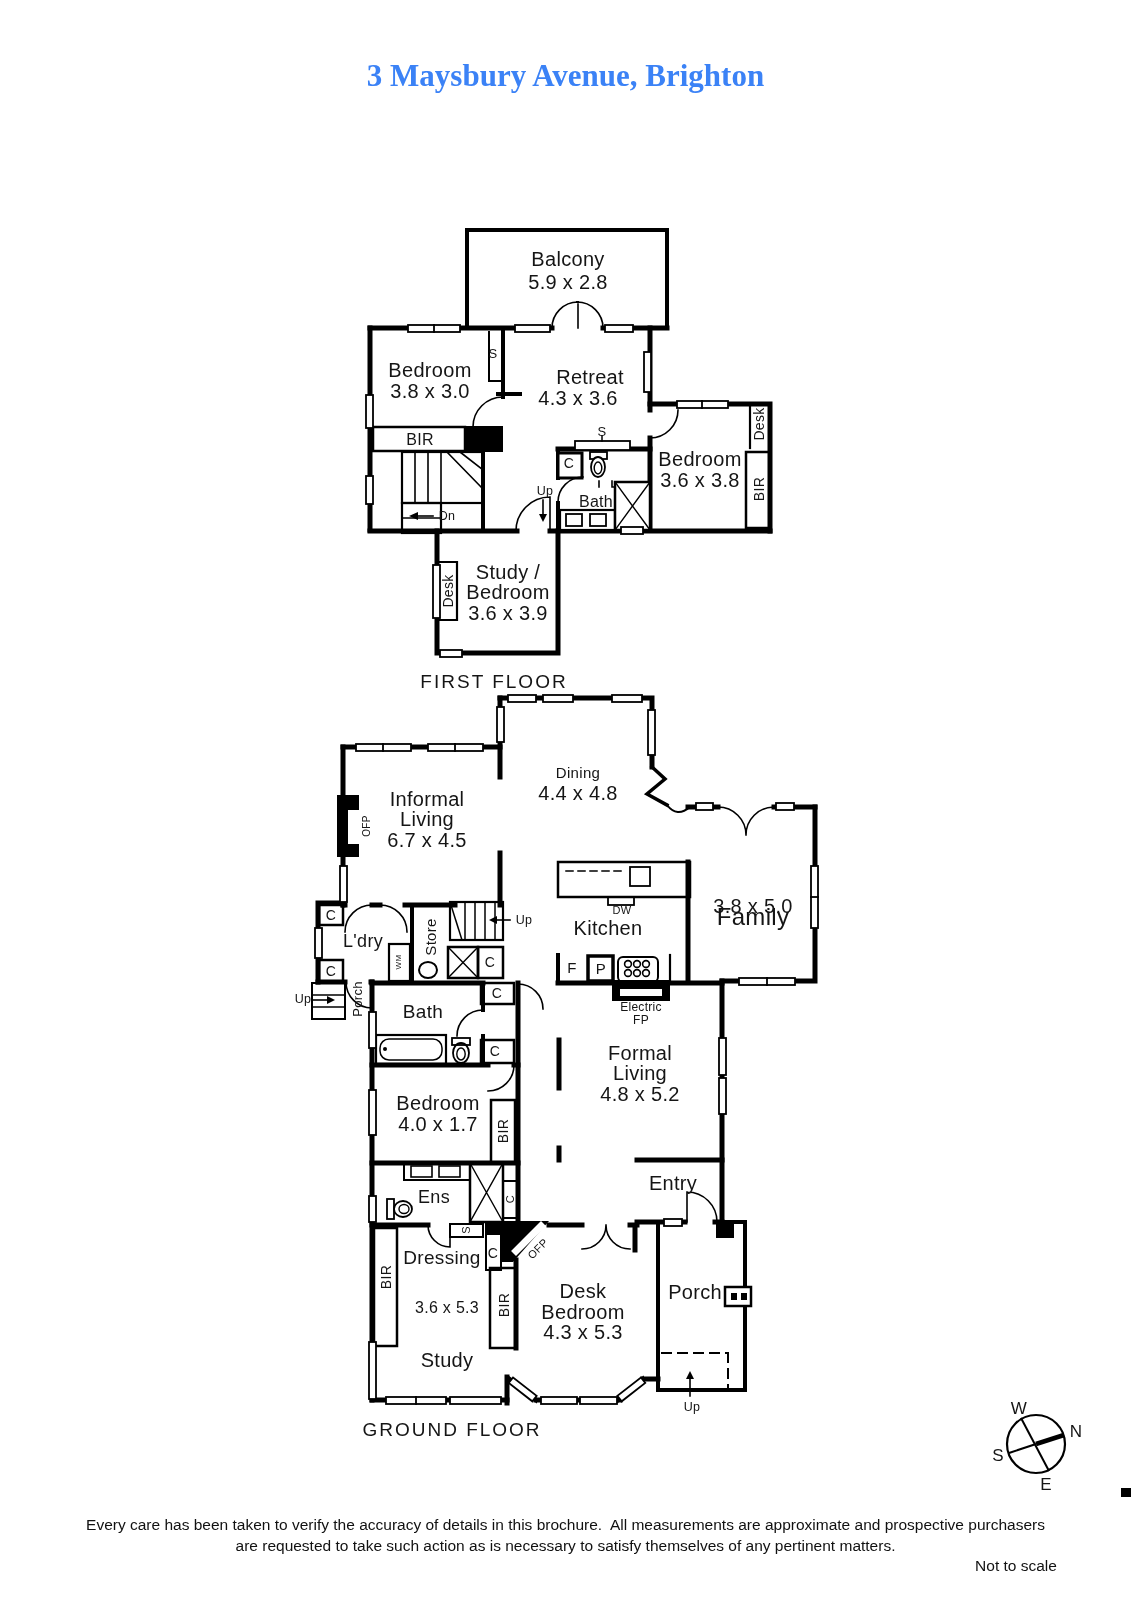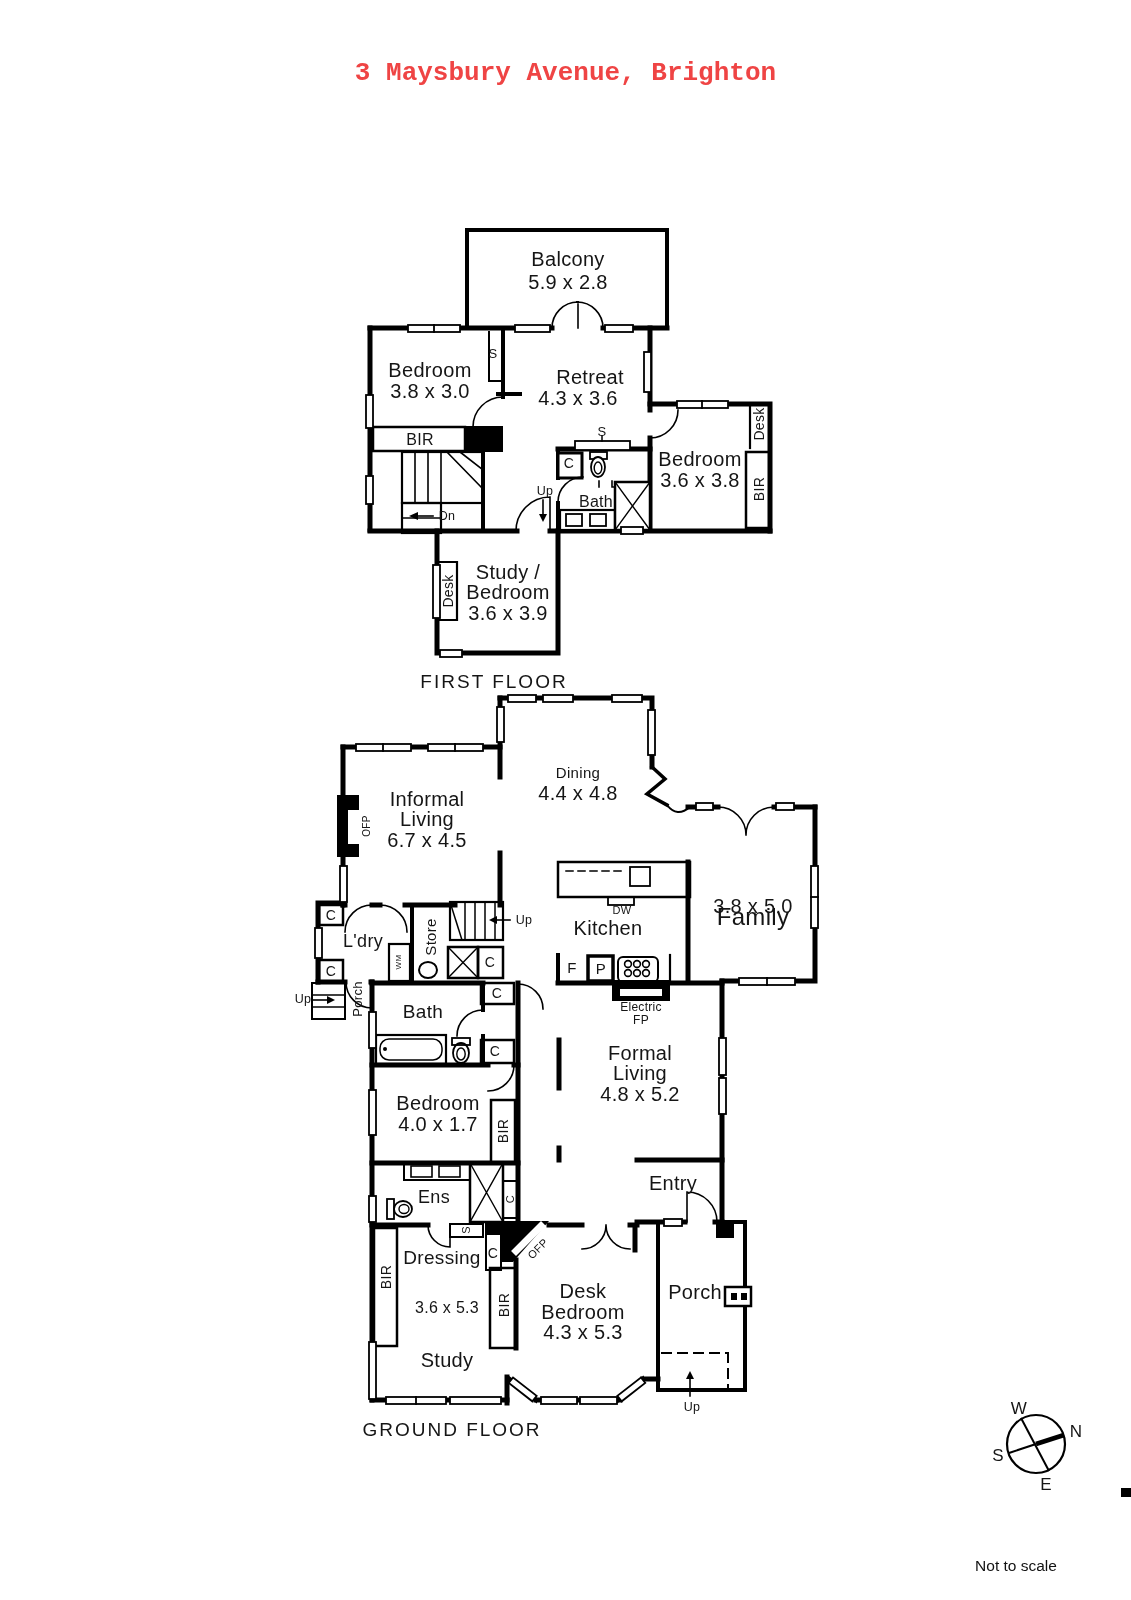--- a/index.html
+++ b/index.html
@@ -1,19 +1,19 @@
 <!DOCTYPE html>
 <html><head>
 <meta charset="utf-8">
 <style>
   html,body{margin:0;padding:0;background:#fff;}
   #page{position:relative;width:1131px;height:1600px;background:#fff;overflow:hidden;
         font-family:"Liberation Sans",sans-serif;}
   #page-title{position:absolute;left:0;top:58px;width:1131px;text-align:center;
-        font-family:Liberation Mono, monospace;font-weight:bold;font-size:26px;color:#ef4444;}
+        font-family:Liberation Serif, serif;font-weight:bold;font-size:31px;color:#3b82f6;}
   svg.plan{position:absolute;left:0;top:0;}
   .L{position:absolute;color:#151515;white-space:nowrap;line-height:1;
      transform:translate(-50%,-50%);letter-spacing:.3px;}
   .r90{transform:translate(-50%,-50%) rotate(-90deg);}
   .r45{transform:translate(-50%,-50%) rotate(-45deg);}
   .flab{letter-spacing:2px;}
   .footer-line{position:absolute;width:1131px;text-align:center;font-size:15.5px;color:#111;
      white-space:pre;transform:none;}
   .nts{position:absolute;font-size:15.5px;color:#111;white-space:nowrap;transform:translate(-50%,-50%);}
 </style>
@@ -352,15 +352,17 @@
   <div class="L" style="left:695px;top:1292px;font-size:20px">Porch</div>
   <div class="L" style="left:447px;top:1360px;font-size:20px">Study</div>
   <div class="L" style="left:692px;top:1407px;font-size:12.5px">Up</div>
   <div class="L flab" style="left:452px;top:1429px;font-size:19px">GROUND FLOOR</div>
 
   <div class="L" style="left:1019px;top:1408px;font-size:17px">W</div>
   <div class="L" style="left:1076px;top:1431px;font-size:17px">N</div>
   <div class="L" style="left:998px;top:1455px;font-size:17px">S</div>
   <div class="L" style="left:1046px;top:1484px;font-size:17px">E</div>
 
+  <div class="footer-line" style="left:0;top:1516px">Every care has been taken to verify the accuracy of details in this brochure.  All measurements are approximate and prospective purchasers</div>
+  <div class="footer-line" style="left:0;top:1537px">are requested to take such action as is necessary to satisfy themselves of any pertinent matters.</div>
   <div class="nts" style="left:1016px;top:1566px">Not to scale</div>
 
 </div>
 
 </body></html>

